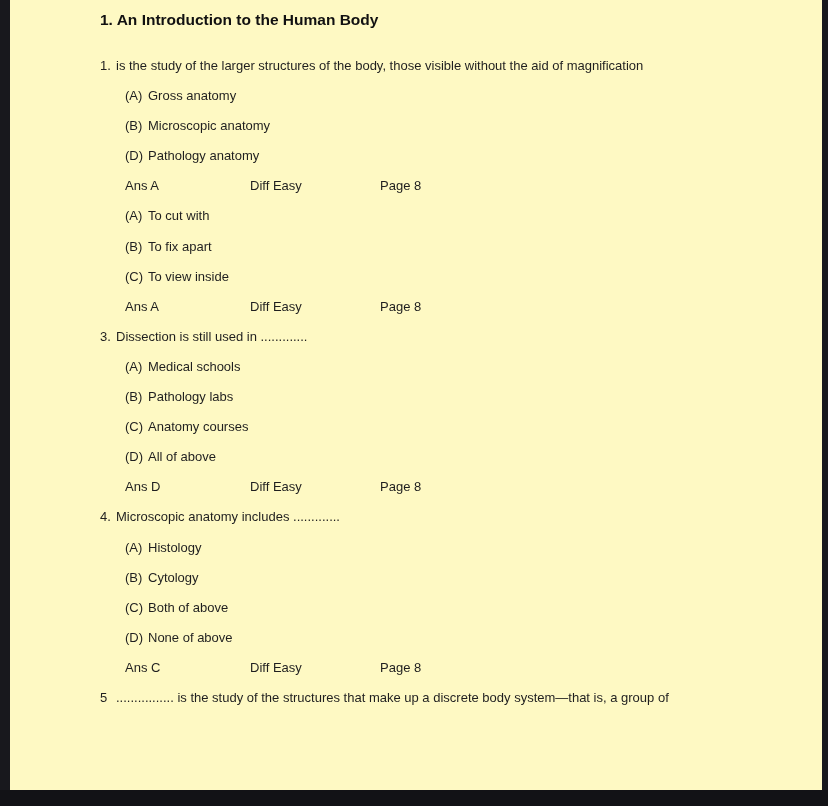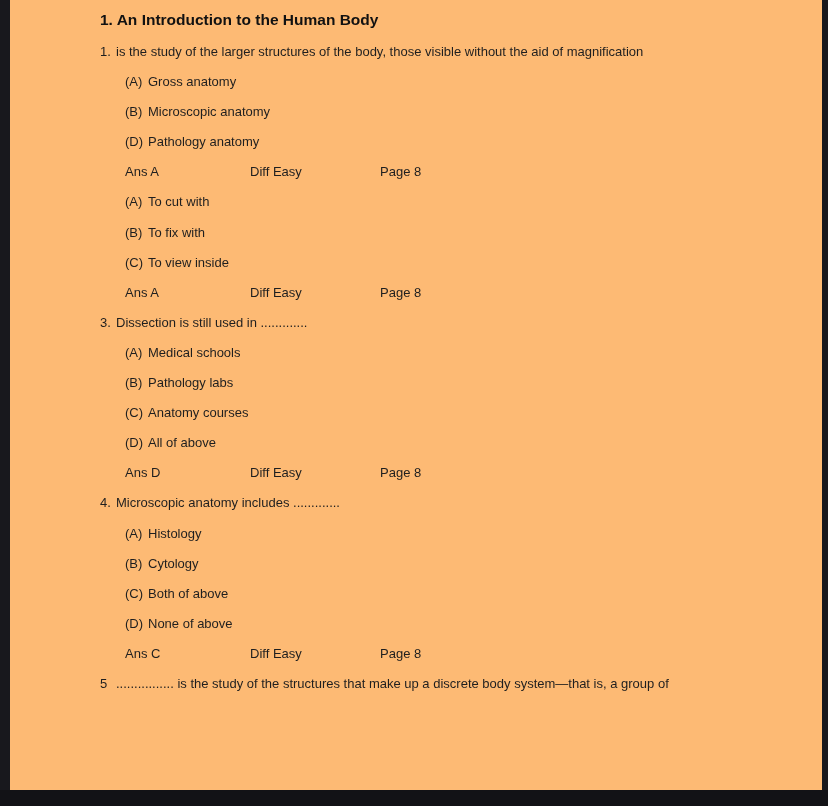--- a/index.html
+++ b/index.html
@@ -23,39 +23,39 @@
   .edge-left   { left: 0; top: 0; width: 10px; height: 806px; }
   .edge-right  { right: 0; top: 0; width: 6px; height: 806px; }
   .edge-bottom { left: 0; bottom: 0; width: 828px; height: 16px; background: #121216; }
 
   .doc-page {
     position: absolute;
     left: 10px;
     top: 0;
     width: 812px;
     height: 790px;
-    background: #fdba74;
+    background: #fef9c3;
   }
   .doc-content {
     position: absolute;
     left: 90px;   
     top: 0;
     width: 700px;
   }
   .doc-title {
     margin: 8px 0 0 0;
     height: 24px;
     line-height: 24px;
     font-size: 15.5px;
     font-weight: 700;
     color: #111111;
     white-space: nowrap;
   }
   .lines {
-    margin-top: 5px;
+    margin-top: 19px;
   }
   .line {
     height: 30.1px;
     line-height: 30.1px;
     font-size: 13px;
     white-space: nowrap;
   }
   .q-number {
     display: inline-block;
     min-width: 16px;
@@ -90,21 +90,21 @@
 
     <div class="lines">
 
       <div class="line"><span class="q-number">1.</span><span>is the study of the larger structures of the body, those visible without the aid of magnification</span></div>
       <div class="line opt"><span class="opt-label">(A)</span><span>Gross anatomy</span></div>
       <div class="line opt"><span class="opt-label">(B)</span><span>Microscopic anatomy</span></div>
       <div class="line opt"><span class="opt-label">(D)</span><span>Pathology anatomy</span></div>
       <div class="line meta"><span class="meta-ans">Ans A</span><span class="meta-diff">Diff Easy</span><span>Page 8</span></div>
 
       <div class="line opt"><span class="opt-label">(A)</span><span>To cut with</span></div>
-      <div class="line opt"><span class="opt-label">(B)</span><span>To fix with</span></div>
+      <div class="line opt"><span class="opt-label">(B)</span><span>To fix apart</span></div>
       <div class="line opt"><span class="opt-label">(C)</span><span>To view inside</span></div>
       <div class="line meta"><span class="meta-ans">Ans A</span><span class="meta-diff">Diff Easy</span><span>Page 8</span></div>
 
       <div class="line"><span class="q-number">3.</span><span>Dissection is still used in .............</span></div>
       <div class="line opt"><span class="opt-label">(A)</span><span>Medical schools</span></div>
       <div class="line opt"><span class="opt-label">(B)</span><span>Pathology labs</span></div>
       <div class="line opt"><span class="opt-label">(C)</span><span>Anatomy courses</span></div>
       <div class="line opt"><span class="opt-label">(D)</span><span>All of above</span></div>
       <div class="line meta"><span class="meta-ans">Ans D</span><span class="meta-diff">Diff Easy</span><span>Page 8</span></div>
 

